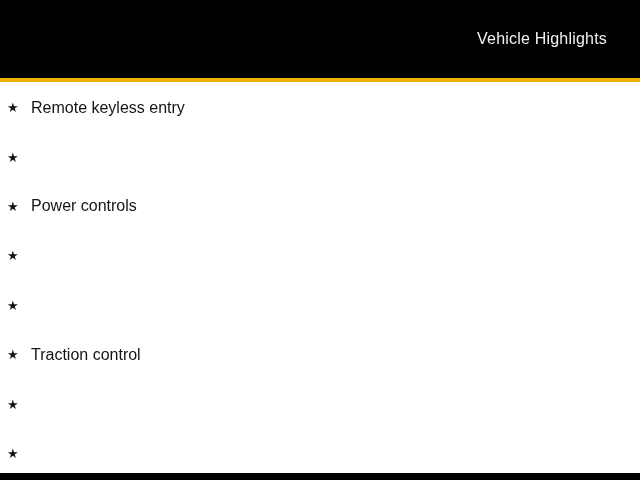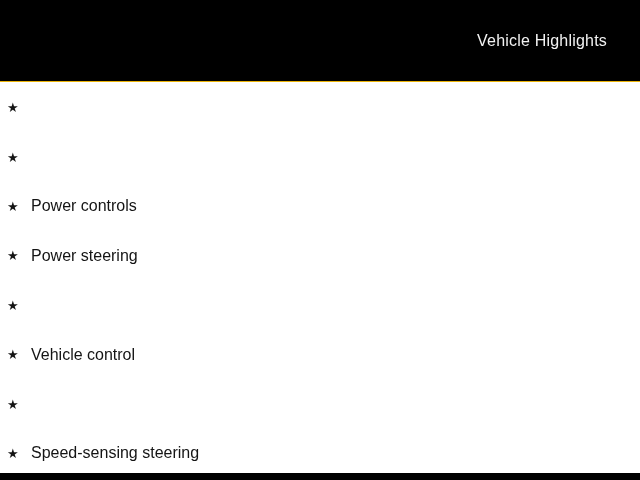--- a/index.html
+++ b/index.html
@@ -14,21 +14,21 @@
     font-family: "Liberation Sans", sans-serif;
     position: relative;
   }
   .header-bar {
     position: absolute;
     top: 0;
     left: 0;
     width: 640px;
     height: 82px;
     background: var(--header-bg, #000000);
-    border-bottom: 1px solid #eab308;
+    border-bottom: 4px solid #eab308;
     display: flex;
     align-items: center;
     justify-content: flex-end;
     box-sizing: border-box;
     padding-right: 33px;
   }
   .page-title {
     color: var(--header-text, #f5f5f5);
     font-size: 16px;
     letter-spacing: 0.2px;
@@ -75,48 +75,47 @@
 </head>
 <body style="--header-bg: #000000; --header-text: #f2f2f2; --body-bg: #ffffff; --item-text: #141414; --footer-bg: #000000;">
 
 <div class="header-bar">
   <span class="page-title">Vehicle Highlights</span>
 </div>
 
 <div class="highlights-list">
   <div class="list-item">
     <span class="star-icon">★</span>
+    <span class="item-label">Remote keyless entry</span>
   </div>
 
   <div class="list-item">
     <span class="star-icon">★</span>
   </div>
 
   <div class="list-item">
     <span class="star-icon">★</span>
     <span class="item-label">Power controls</span>
   </div>
 
   <div class="list-item">
     <span class="star-icon">★</span>
-    <span class="item-label">Power steering</span>
   </div>
 
   <div class="list-item">
     <span class="star-icon">★</span>
   </div>
 
   <div class="list-item">
     <span class="star-icon">★</span>
-    <span class="item-label">Vehicle control</span>
+    <span class="item-label">Traction control</span>
   </div>
 
   <div class="list-item">
     <span class="star-icon">★</span>
   </div>
 
   <div class="list-item">
     <span class="star-icon">★</span>
-    <span class="item-label">Speed-sensing steering</span>
   </div>
 </div>
 
 <div class="footer-bar"></div>
 
 </body></html>

